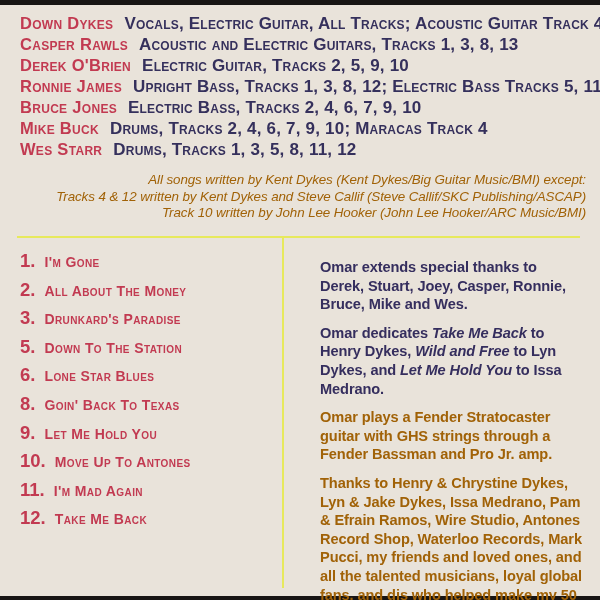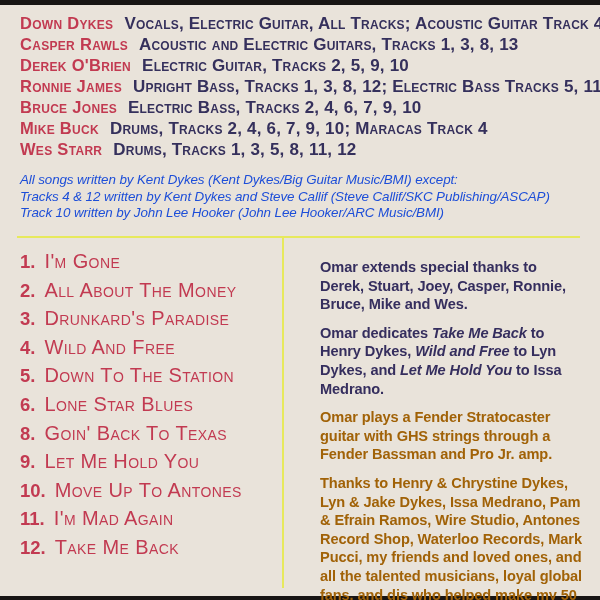--- a/index.html
+++ b/index.html
@@ -21,36 +21,36 @@
   }
   .m-role{
     font-variant:small-caps;font-weight:700;font-size:17px;
     color:#35305c;letter-spacing:.2px;
   }
 
   
   .credits{position:absolute;top:172px;left:20px;right:14px;}
   .credit-line{
     font-style:italic;font-size:13.4px;line-height:16.5px;
-    color:#1d4ed8;font-weight:400;letter-spacing:-.1px;
+    color:#a16207;font-weight:400;letter-spacing:-.1px;text-align:right;
   }
 
   
   .divider-h{position:absolute;top:236px;left:17px;width:563px;height:2px;background:#e7e95c;}
   .divider-v{position:absolute;top:236px;left:282px;width:2px;height:352px;background:#e7e95c;}
 
   
   .tracklist{position:absolute;top:247px;left:20px;width:256px;}
   .t-row{height:28.6px;line-height:28.6px;white-space:nowrap;}
   .t-num{
     font-variant:small-caps;font-weight:700;font-size:18.5px;
     color:#c23a51;margin-right:9px;
   }
   .t-title{
-    font-variant:small-caps;font-weight:400;font-size:20px;
+    font-variant:small-caps;font-weight:700;font-size:14px;
     color:#c23a51;letter-spacing:.4px;
   }
 
   
   .thanks{position:absolute;top:258px;left:320px;width:263px;}
   .thanks p{
     margin:0 0 10px 0;font-size:14.6px;line-height:18.6px;
     font-weight:700;color:#a16207;letter-spacing:-.1px;
   }
   .thanks p.navy{color:#352e5e;}
@@ -93,21 +93,20 @@
     <div class="credit-line">Track 10 written by John Lee Hooker  (John Lee Hooker/ARC Music/BMI)</div>
   </div>
 
   <div class="divider-h"></div>
   <div class="divider-v"></div>
 
   <div class="tracklist">
     <div class="t-row"><span class="t-num">1.</span><span class="t-title">I'm Gone</span></div>
     <div class="t-row"><span class="t-num">2.</span><span class="t-title">All About The Money</span></div>
     <div class="t-row"><span class="t-num">3.</span><span class="t-title">Drunkard's Paradise</span></div>
-    <div class="t-row"><span class="t-num">4.</span><span class="t-title">Wild And Free</span></div>
     <div class="t-row"><span class="t-num">5.</span><span class="t-title">Down To The Station</span></div>
     <div class="t-row"><span class="t-num">6.</span><span class="t-title">Lone Star Blues</span></div>
     <div class="t-row"><span class="t-num">8.</span><span class="t-title">Goin' Back To Texas</span></div>
     <div class="t-row"><span class="t-num">9.</span><span class="t-title">Let Me Hold You</span></div>
     <div class="t-row"><span class="t-num">10.</span><span class="t-title">Move Up To Antones</span></div>
     <div class="t-row"><span class="t-num">11.</span><span class="t-title">I'm Mad Again</span></div>
     <div class="t-row"><span class="t-num">12.</span><span class="t-title">Take Me Back</span></div>
   </div>
 
   <div class="thanks">

